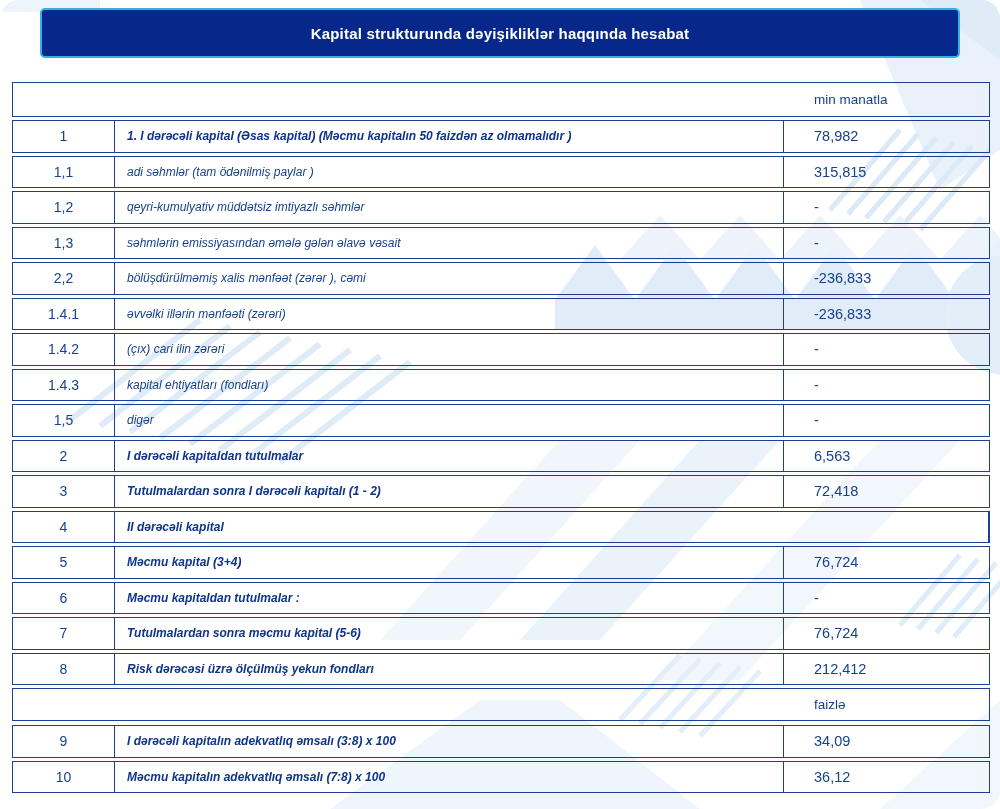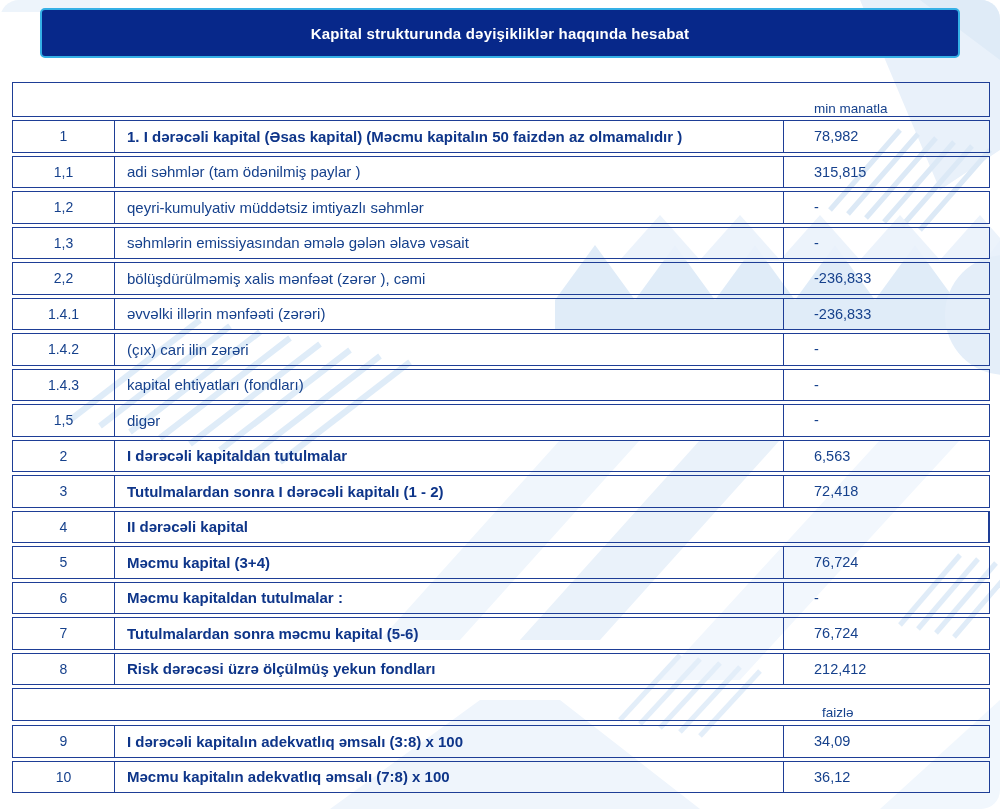--- a/index.html
+++ b/index.html
@@ -45,41 +45,41 @@
     width:102px; flex:none;
     border-right:1.5px solid #1e3e96;
     display:flex; align-items:center; justify-content:center;
     font-size:14px; color:#16418c;
   }
   .c2 {
     flex:1;
     border-right:1.5px solid #1e3e96;
     display:flex; align-items:center;
     padding-left:12px; padding-right:8px;
-    font-size:15px; color:#16418c;
+    font-size:12px; color:#16418c;font-style:italic;
   }
   .c3 {
     width:205px; flex:none;
     display:flex; align-items:center;
     padding-left:30px;
     font-size:14.5px; color:#16418c;
   }
   .t-row.bold .c2 { font-weight:bold; color:#0e3589; }
 
   .unit-row {
     height:35px;
     border:1.5px solid #1e3e96;
     margin-bottom:3px;
-    display:flex; align-items:flex-end;
+    display:flex; align-items:center;
   }
   .unit-row .unit-text {
     margin-left:801px;
     font-size:13.5px; color:#16418c;
   }
-  .unit-row.percent { margin-top:1px; margin-bottom:4px; height:33px;padding-left:8px; }
+  .unit-row.percent { margin-top:1px; margin-bottom:4px; height:33px; }
 </style>
 </head>
 <body>
 
 <div class="page">
 
   <svg class="wm-layer" width="1000" height="809" viewBox="0 0 1000 809" xmlns="http://www.w3.org/2000/svg">
 
     <rect x="-20" y="-10" width="120" height="22" fill="#edf4fb"></rect>
 

